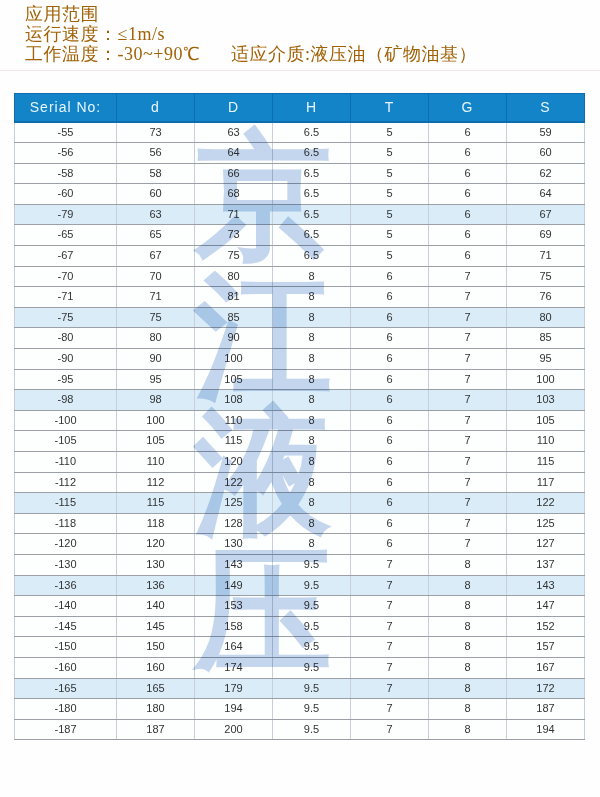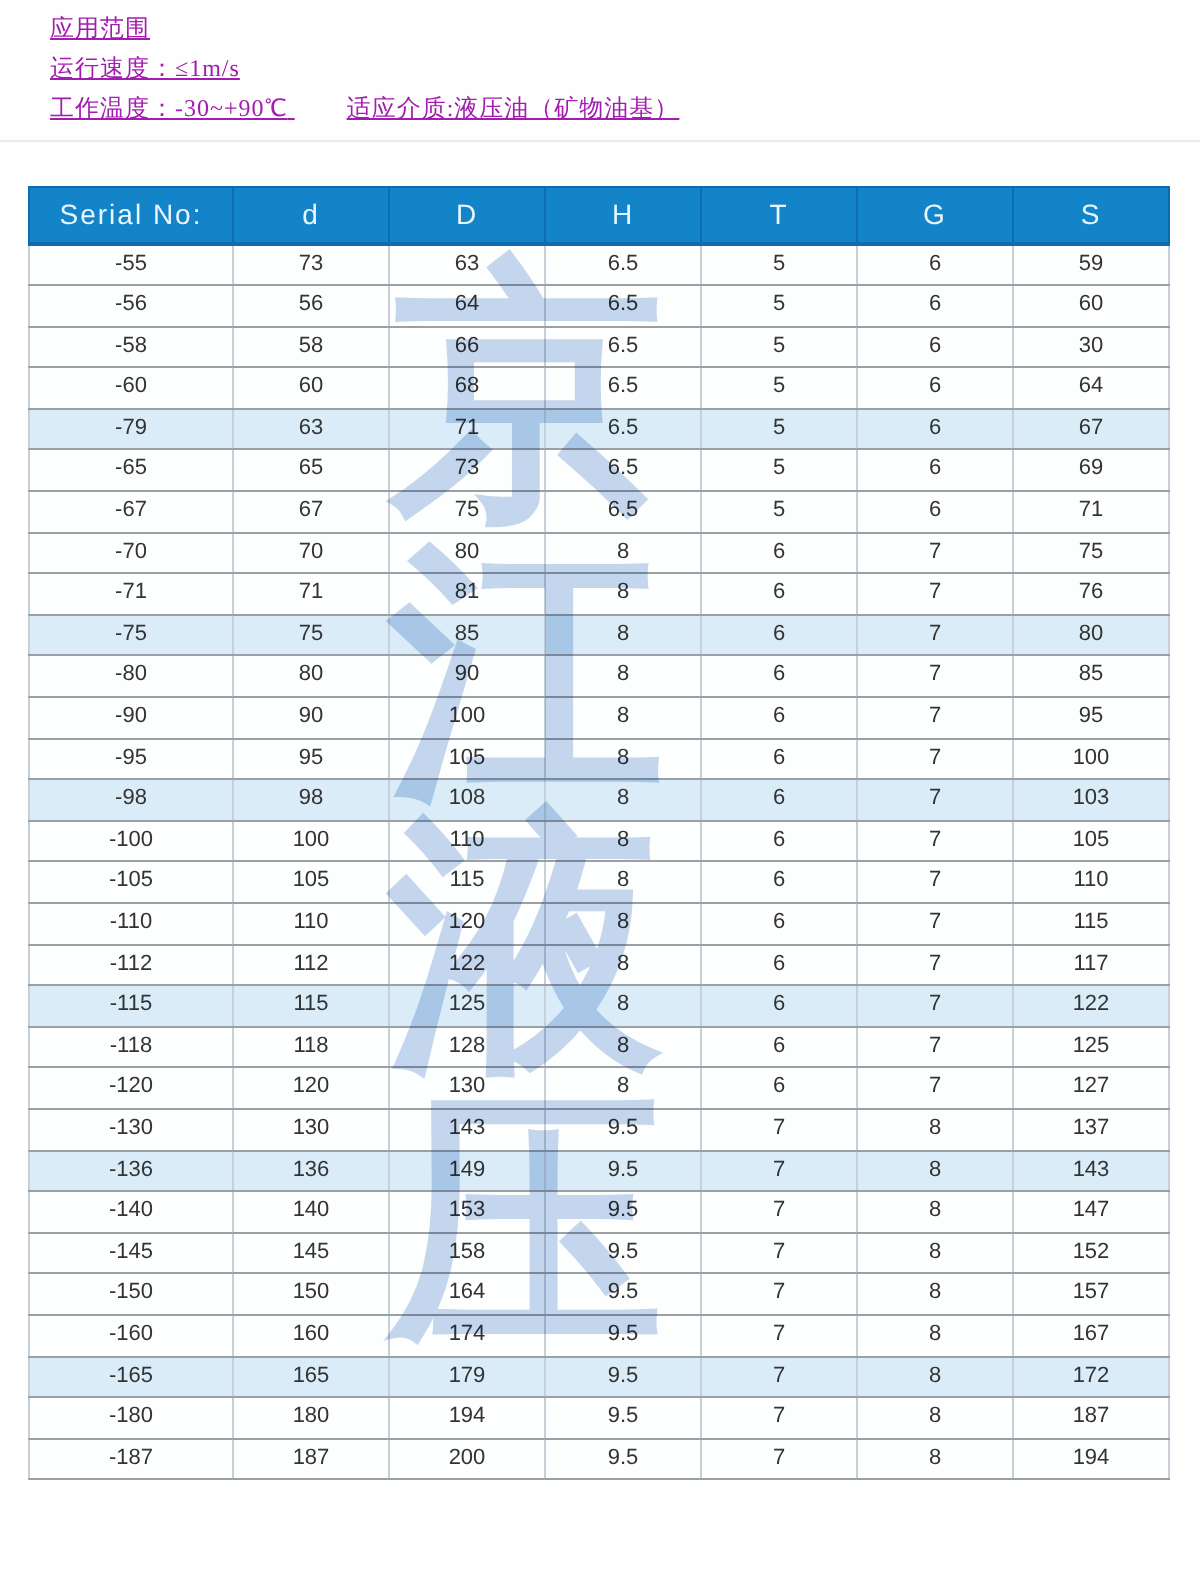--- a/index.html
+++ b/index.html
@@ -19,24 +19,23 @@
     background: #ffffff;
     font-family: "Liberation Sans", sans-serif;
     position: relative;
     overflow: hidden;
   }
   .page { position: relative; width: 600px; height: 797px; background: #fefefe; }
 
   .info {
     position: absolute; left: 25px; top: 4px;
     font-family: "Liberation Serif", serif;
-    font-size: 12px; color: #a21caf;
+    font-size: 18px; color: #a16207;
     line-height: 20px;
     letter-spacing: 0.5px;
-    text-decoration: underline;
   }
   .info-line { height: 20px; white-space: nowrap; }
   .info-line .gap { margin-left: 26px; }
 
   .top-divider {
     position: absolute; left: 0; top: 70px; width: 600px; height: 1px;
     background: #f2e6e6;
   }
 
   .table-wrap { position: absolute; left: 14px; top: 93px; width: 570px; z-index: 2; }
@@ -148,21 +147,21 @@
             <td>6</td>
             <td>60</td>
           </tr>
           <tr>
             <td>-58</td>
             <td>58</td>
             <td>66</td>
             <td>6.5</td>
             <td>5</td>
             <td>6</td>
-            <td>30</td>
+            <td>62</td>
           </tr>
           <tr>
             <td>-60</td>
             <td>60</td>
             <td>68</td>
             <td>6.5</td>
             <td>5</td>
             <td>6</td>
             <td>64</td>
           </tr>

